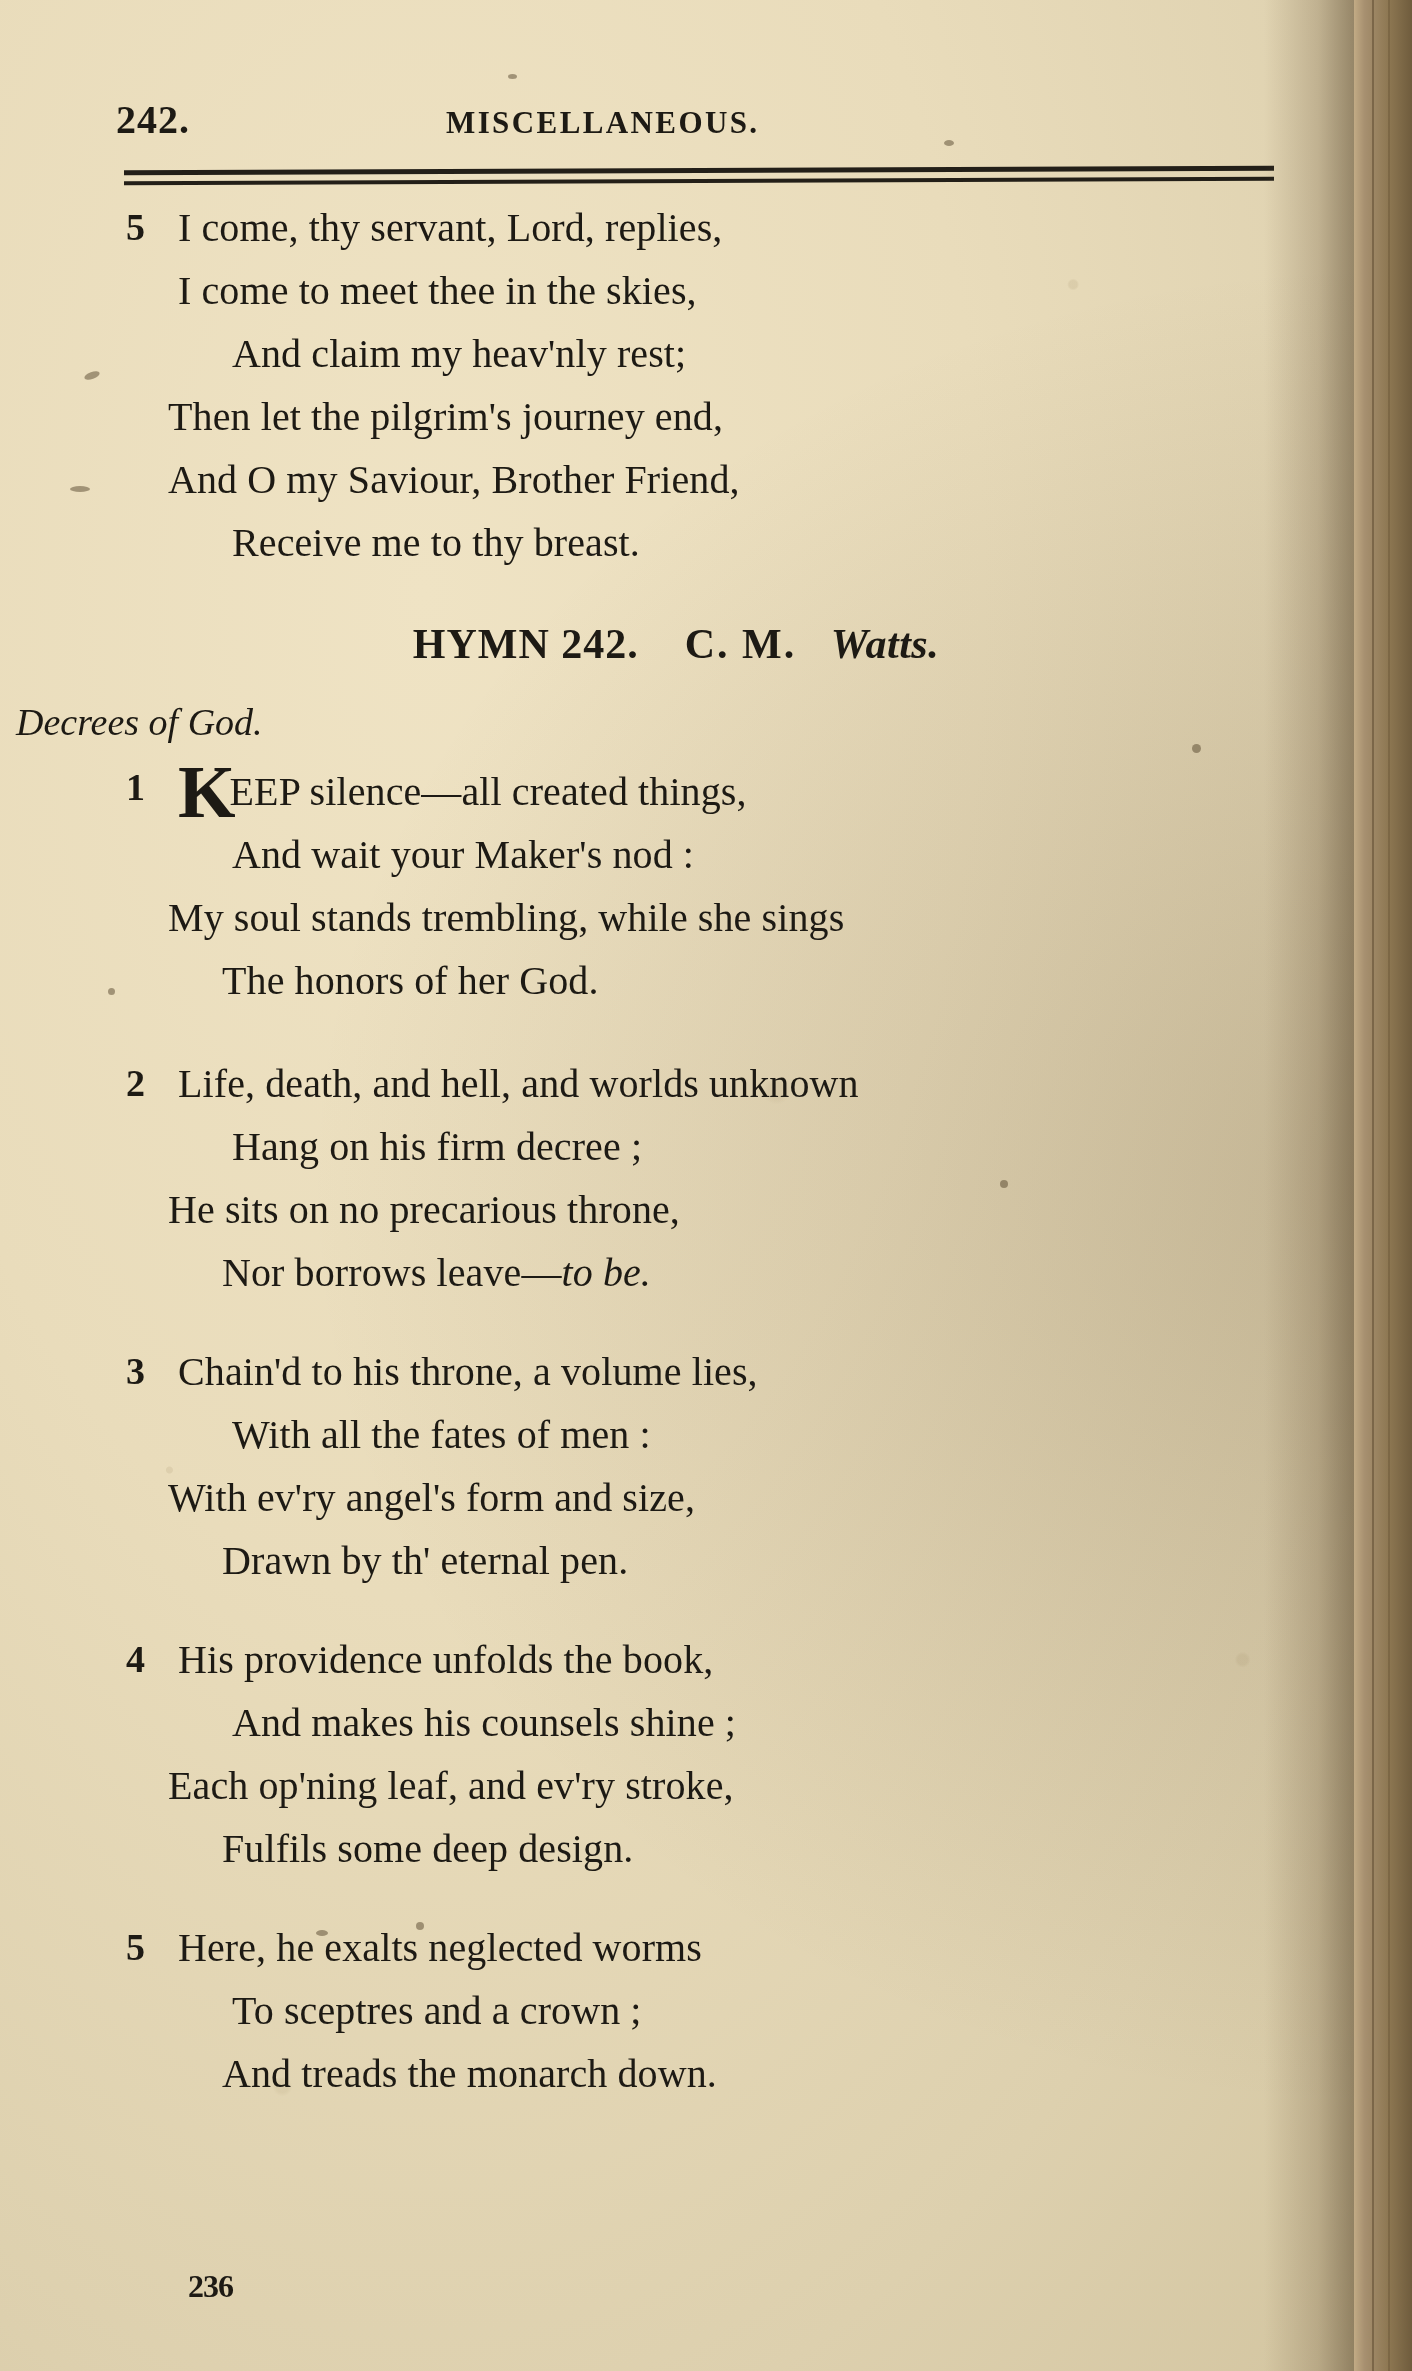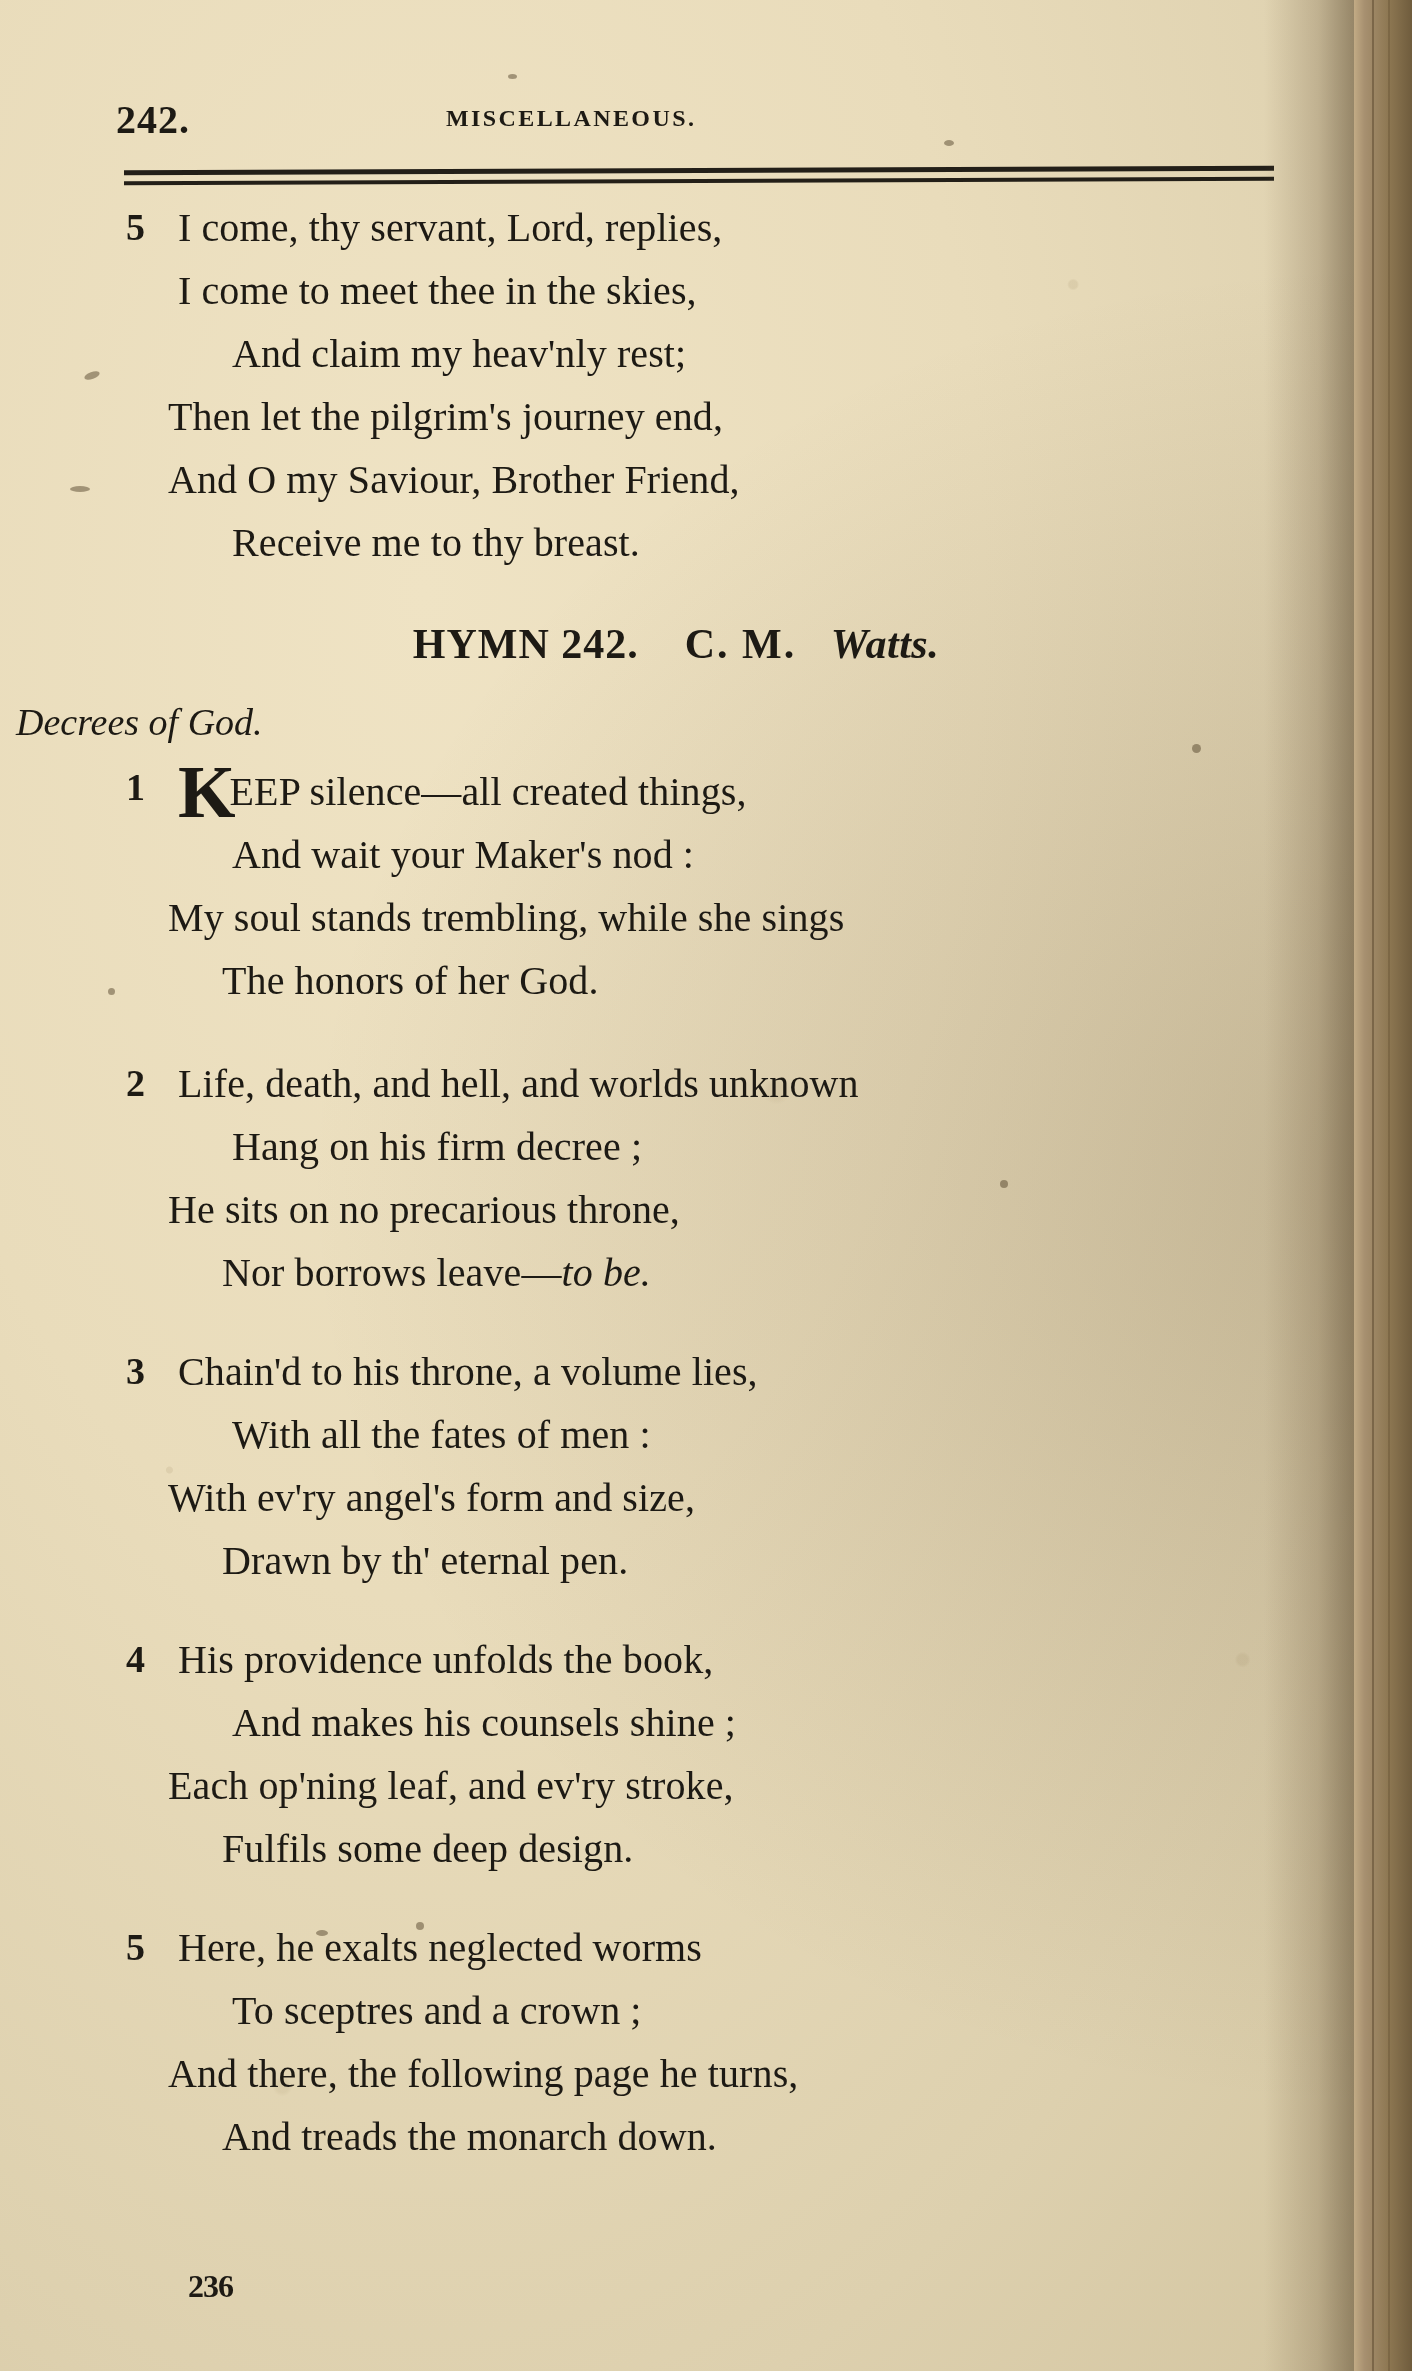--- a/index.html
+++ b/index.html
@@ -85,21 +85,21 @@
     left: 0;
     top: 0;
     font-size: 40px;
     font-weight: 700;
     letter-spacing: 1px;
   }
   .running-head {
     position: absolute;
     left: 330px;
     top: 9px;
-    font-size: 24px;
+    font-size: 31px;
     font-weight: 700;
     letter-spacing: 2.4px;
   }
   .rule-double {
     position: absolute;
     left: 108px;
     top: 168px;
     width: 1150px;
     height: 12px;
   }
@@ -267,21 +267,20 @@
       <div class="line hang">Each op'ning leaf, and ev'ry stroke,</div>
       <div class="line ind1" style="padding-left:106px">Fulfils some deep design.</div>
     </div>
 
     <div class="stanza" style="top:1916px">
       <div class="line ind0">
         <span class="num">5</span>
         <span>Here, he exalts neglected worms</span>
       </div>
       <div class="line ind1">To sceptres and a crown ;</div>
-      <div class="line hang">And there, the following page he turns,</div>
       <div class="line ind1" style="padding-left:106px">And treads the monarch down.</div>
     </div>
 
     <div class="sigline">236</div>
   </div>
 
   <div class="speck" style="left:84px; top:372px; width:16px; height:7px; transform:rotate(-20deg);"></div>
   <div class="speck" style="left:70px; top:486px; width:20px; height:6px;"></div>
   <div class="speck" style="left:108px; top:988px; width:7px; height:7px;"></div>
   <div class="speck" style="left:508px; top:74px; width:9px; height:5px;"></div>

